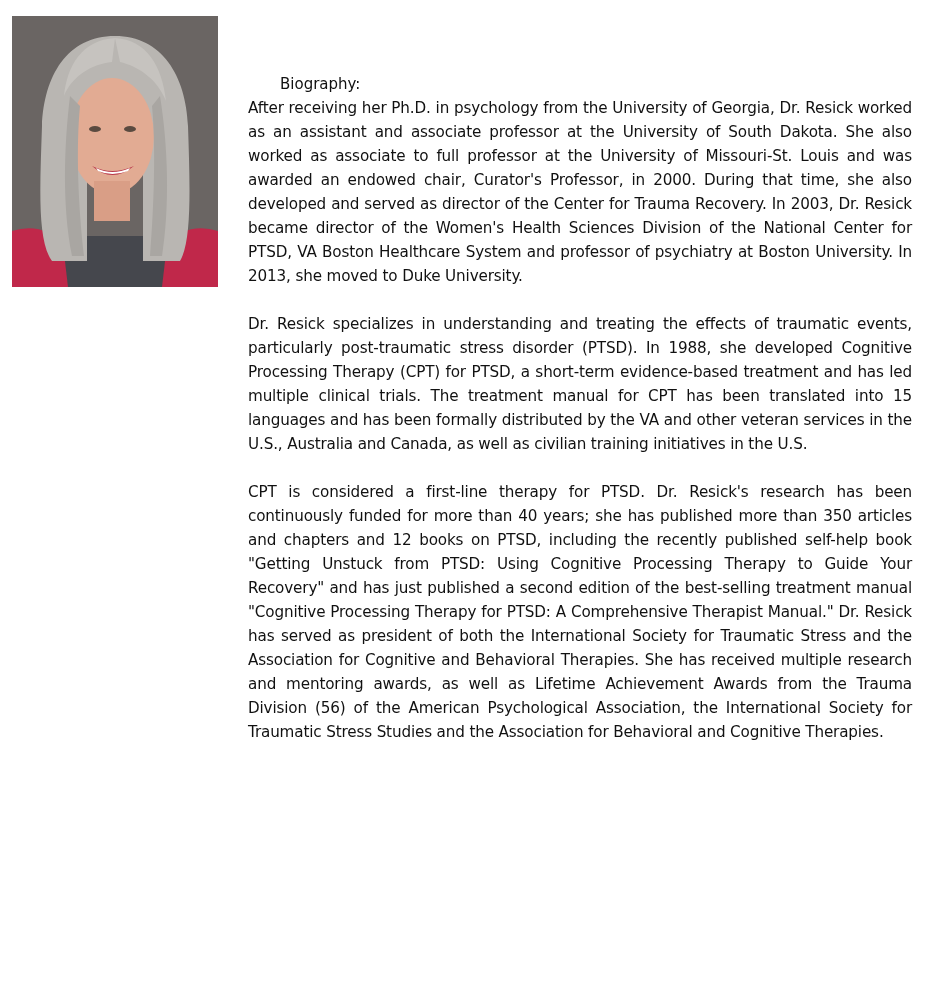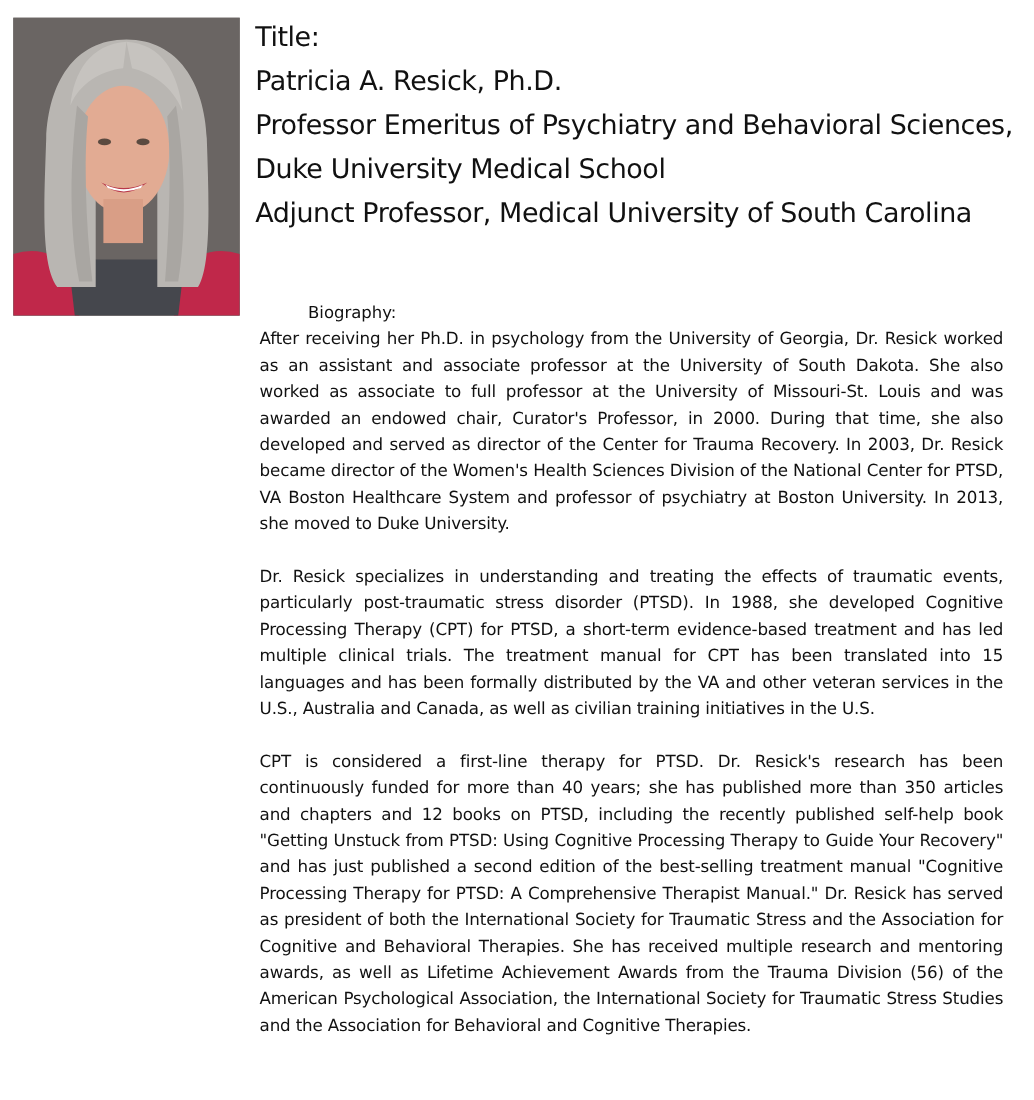--- a/index.html
+++ b/index.html
@@ -5,21 +5,21 @@
   html, body { margin: 0; padding: 0; background: #ffffff; }
   body { width: 940px; height: 1000px; position: relative; overflow: hidden;
          font-family: "DejaVu Sans", sans-serif; color: #111111; }
   .photo { position: absolute; left: 12px; top: 16px; width: 206px; height: 271px;
            background: #6a6563; overflow: hidden; }
   .photo svg { display: block; width: 100%; height: 100%; }
   .content { position: absolute; left: 232px; top: 14px; width: 680px; }
   .title-block { font-size: 24.5px; line-height: 40px; letter-spacing: -0.4px; }
   .title-block div { white-space: nowrap; }
   .bio-label { margin-top: 58px; font-size: 15px; line-height: 24px; margin-left: 48px; }
-  .bio p { margin: 0 0 24px 4px; font-size: 15.2px; line-height: 24px;
+  .bio p { margin: 0 0 24px 16px; font-size: 15.2px; line-height: 24px;
            text-align: justify; letter-spacing: -0.15px; }
 </style>
 </head>
 <body>
 
 <div class="photo" title="Portrait of Patricia A. Resick">
   <svg viewBox="0 0 206 271" preserveAspectRatio="none">
     <rect x="0" y="0" width="206" height="271" fill="#6a6563"></rect>
 
     <path d="M0 215 Q30 205 55 230 L60 271 L0 271 Z" fill="#c0284a"></path>
@@ -40,27 +40,20 @@
 
     <ellipse cx="83" cy="113" rx="6" ry="3" fill="#5a4a40"></ellipse>
     <ellipse cx="118" cy="113" rx="6" ry="3" fill="#5a4a40"></ellipse>
 
     <path d="M80 150 Q100 168 122 150 Q100 160 80 150 Z" fill="#b8384a"></path>
     <path d="M84 152 Q100 160 118 152 L116 155 Q100 161 86 155 Z" fill="#ffffff"></path>
   </svg>
 </div>
 
 <div class="content">
-  <div class="title-block">
-    <div>Title:</div>
-    <div>Patricia A. Resick, Ph.D.</div>
-    <div>Professor Emeritus of Psychiatry and Behavioral Sciences,</div>
-    <div>Duke University Medical School</div>
-    <div>Adjunct Professor, Medical University of South Carolina</div>
-  </div>
 
   <div class="bio-label">Biography:</div>
   <div class="bio">
     <p>After receiving her Ph.D. in psychology from the University of Georgia, Dr. Resick worked as an assistant and associate professor at the University of South Dakota. She also worked as associate to full professor at the University of Missouri-St. Louis and was awarded an endowed chair, Curator's Professor, in 2000. During that time, she also developed and served as director of the Center for Trauma Recovery. In 2003, Dr. Resick became director of the Women's Health Sciences Division of the National Center for PTSD, VA Boston Healthcare System and professor of psychiatry at Boston University. In 2013, she moved to Duke University.</p>
     <p>Dr. Resick specializes in understanding and treating the effects of traumatic events, particularly post-traumatic stress disorder (PTSD). In 1988, she developed Cognitive Processing Therapy (CPT) for PTSD, a short-term evidence-based treatment and has led multiple clinical trials. The treatment manual for CPT has been translated into 15 languages and has been formally distributed by the VA and other veteran services in the U.S., Australia and Canada, as well as civilian training initiatives in the U.S.</p>
     <p>CPT is considered a first-line therapy for PTSD. Dr. Resick's research has been continuously funded for more than 40 years; she has published more than 350 articles and chapters and 12 books on PTSD, including the recently published self-help book "Getting Unstuck from PTSD: Using Cognitive Processing Therapy to Guide Your Recovery" and has just published a second edition of the best-selling treatment manual "Cognitive Processing Therapy for PTSD: A Comprehensive Therapist Manual." Dr. Resick has served as president of both the International Society for Traumatic Stress and the Association for Cognitive and Behavioral Therapies. She has received multiple research and mentoring awards, as well as Lifetime Achievement Awards from the Trauma Division (56) of the American Psychological Association, the International Society for Traumatic Stress Studies and the Association for Behavioral and Cognitive Therapies.</p>
   </div>
 </div>
 
 </body></html>

